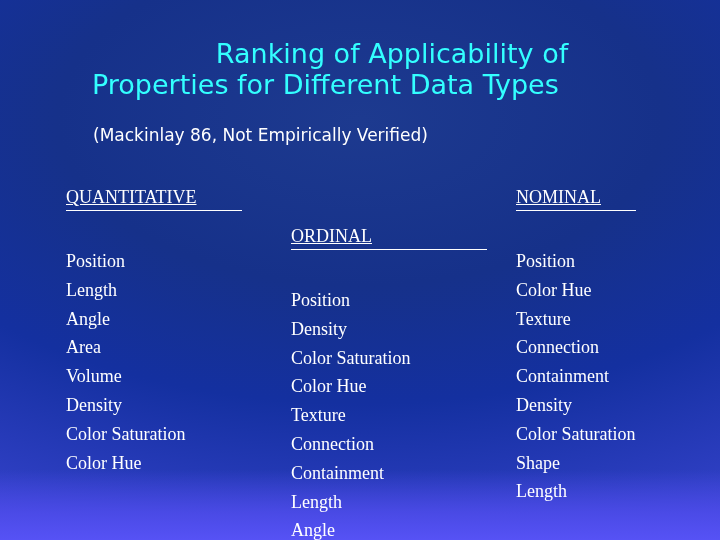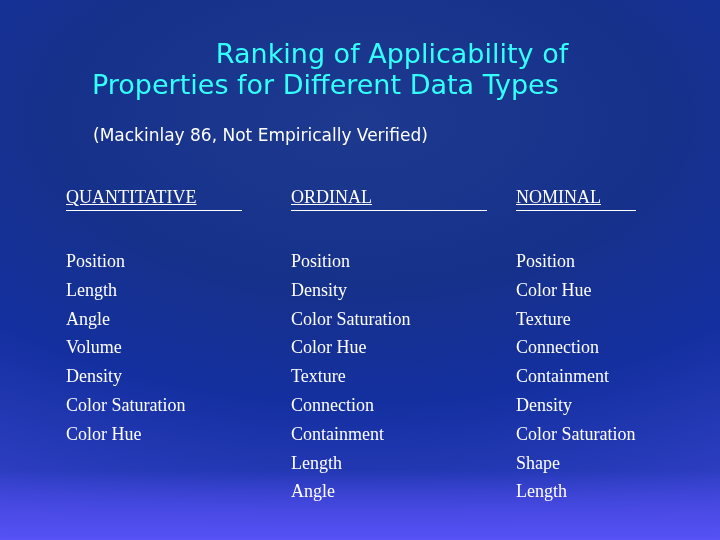--- a/index.html
+++ b/index.html
@@ -80,21 +80,21 @@
   .col-head {
     font-size: 18px;
     line-height: 22px;
     padding-bottom: 2px;
     display: inline-block;
     border-bottom: 1.5px solid #ffffff;
     white-space: nowrap;
     text-decoration: underline;
   }
   .col-quant .col-head { width: 176px; }
-  .col-ord .col-head { width: 196px; }
+  .col-ord .col-head { width: 196px; margin-top: 39px; }
   .col-nom .col-head { width: 120px; }
   .col-list {
     margin-top: 36px;
     font-size: 18px;
     line-height: 28.8px;
   }
   .col-list div {
     white-space: nowrap;
   }
 </style>
@@ -113,20 +113,21 @@
 
     <div class="table">
       <div class="cols">
 
         <div class="col col-quant">
           <div class="col-head">QUANTITATIVE</div>
           <div class="col-list">
             <div>Position</div>
             <div>Length</div>
             <div>Angle</div>
+            <div>Area</div>
             <div>Volume</div>
             <div>Density</div>
             <div>Color Saturation</div>
             <div>Color Hue</div>
           </div>
         </div>
 
         <div class="col col-ord">
           <div class="col-head">ORDINAL</div>
           <div class="col-list">

